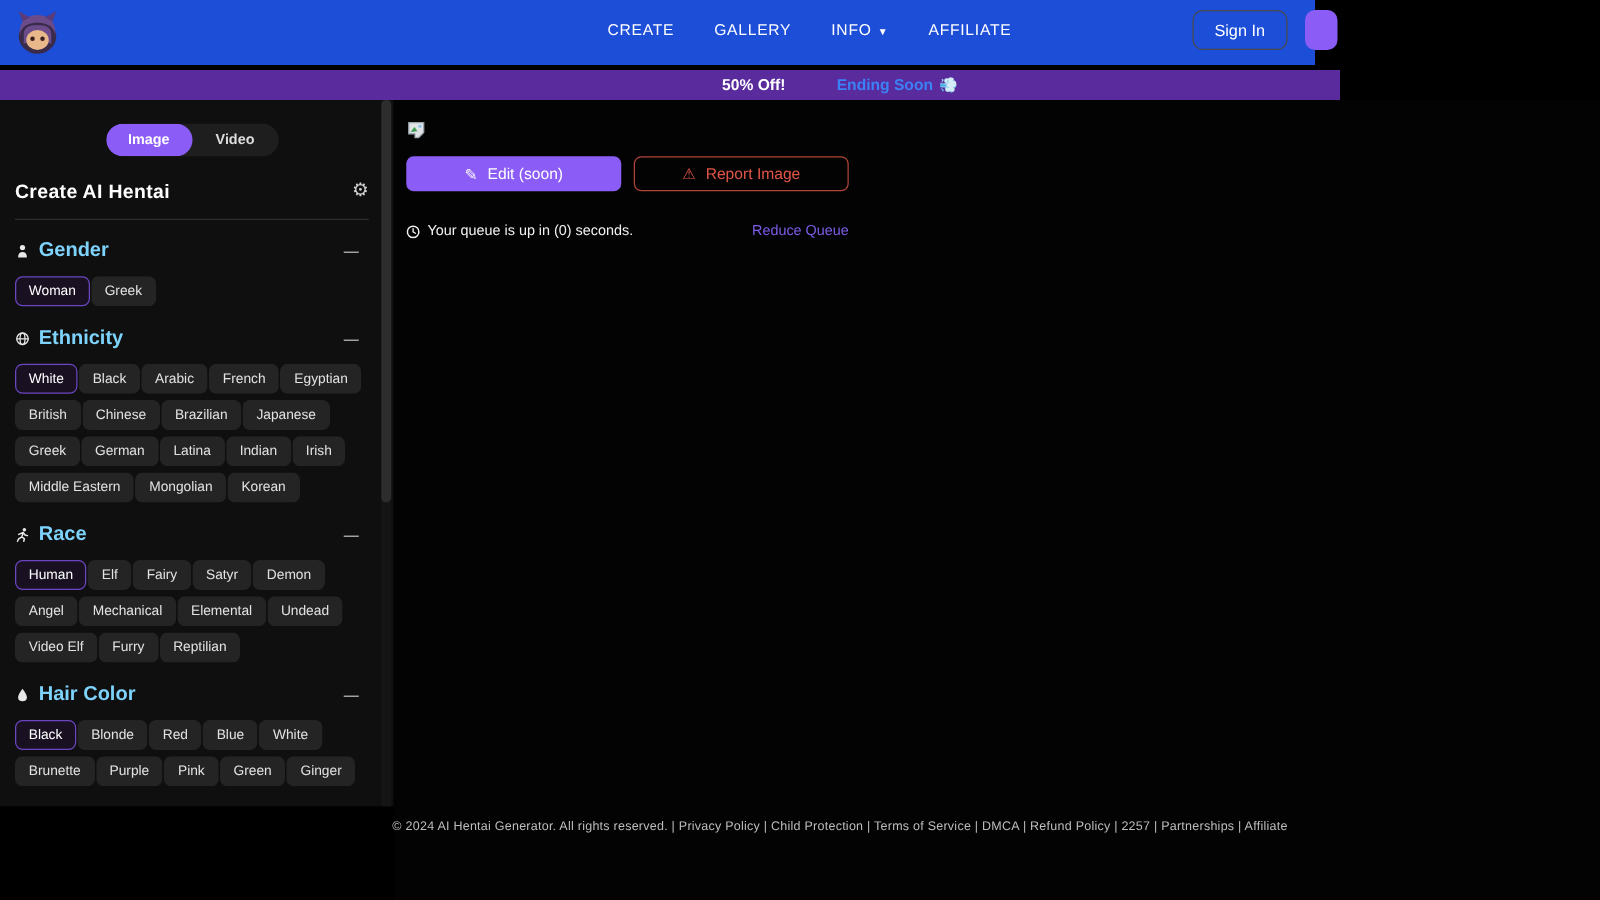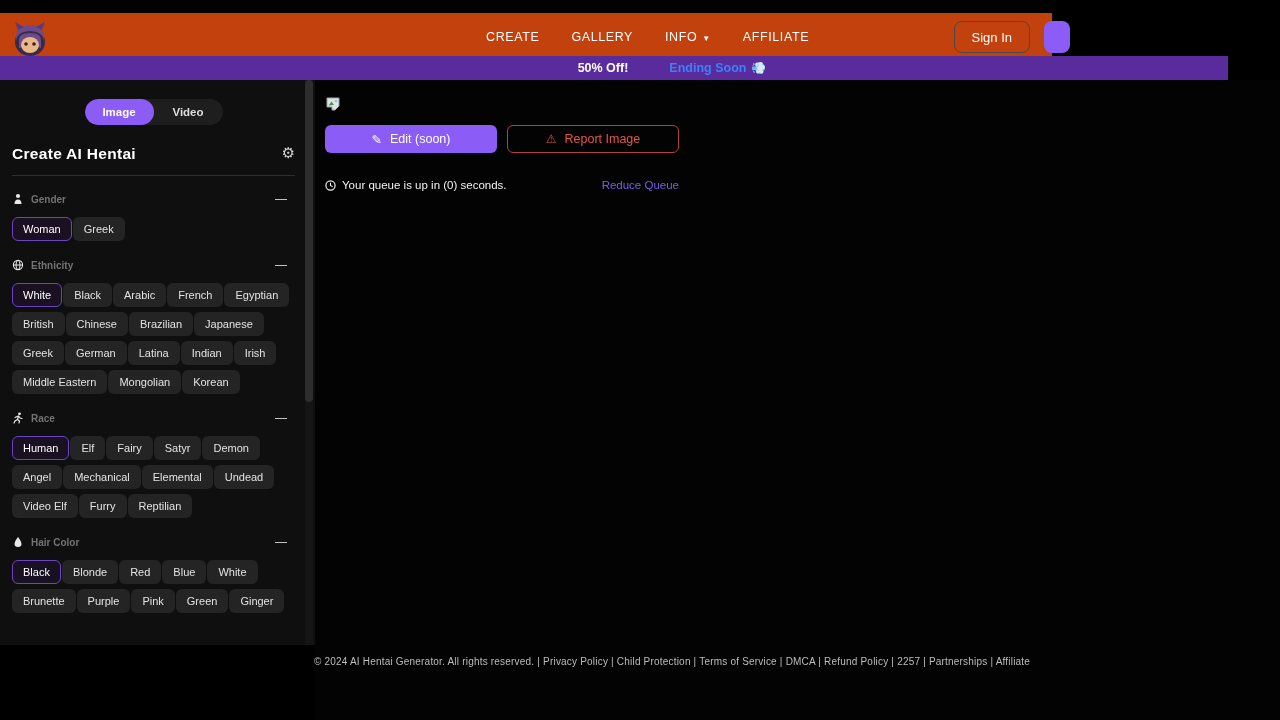--- a/index.html
+++ b/index.html
@@ -1,33 +1,33 @@
 <!DOCTYPE html>
 <html><head>
 <meta charset="utf-8">
 <style>
   * { margin:0; padding:0; box-sizing:border-box; }
   html,body { width:1280px; height:720px; background:#000; overflow:hidden;
     font-family:"Liberation Sans", sans-serif; }
 
   
-  .nav { position:absolute; left:0; top:13px; width:1052px; height:52px; background:#c2410c; }
+  .nav { position:absolute; left:0; top:0; width:1052px; height:52px; background:#1d4ed8; }
   .logo { position:absolute; left:10px; top:5px; width:40px; height:42px; }
   .nav-menu { position:absolute; left:486px; top:17px; display:flex; gap:32px; }
   .nav-item { color:#fff; font-size:12.5px; letter-spacing:.6px; cursor:pointer;
     display:flex; align-items:center; gap:5px; }
   .caret { font-size:8px; position:relative; top:1px; }
   .signin { position:absolute; right:22px; top:8px; height:32px; padding:0 17px;
     background:transparent; border:1px solid #494949; border-radius:8px;
     color:#fff; font-size:13px; display:flex; align-items:center; cursor:pointer; }
   .signup-sliver { position:absolute; right:-18px; top:8px; width:26px; height:32px;
     background:#8b5cf6; border-radius:8px; cursor:pointer; }
 
   
-  .banner { position:absolute; left:0; top:56px; width:1228px; height:24px; background:#5a2b9d; }
+  .banner { position:absolute; left:0; top:56px; width:1072px; height:24px; background:#5a2b9d; }
   .banner-inner { position:absolute; left:64px; width:1216px; top:0; height:24px;
     display:flex; align-items:center; justify-content:center; gap:5px;
     font-size:12.5px; font-weight:bold; }
   .banner-bold { color:#fff; }
   .banner-link { color:#3b82f6; cursor:pointer;margin-left:36px; }
   .banner-emoji { font-size:12px; }
 
   
   .sidebar { position:absolute; left:0; top:80px; width:315px; height:565px;
     background:#0f0f0f; }
@@ -46,21 +46,21 @@
   .side-title-row { display:flex; align-items:flex-start; justify-content:space-between; margin-bottom:12px; }
   .side-title { color:#fff; font-size:15.5px; font-weight:bold; letter-spacing:.3px; }
   .gear { color:#cfcfcf; font-size:15px; cursor:pointer; line-height:1; }
   .divider { height:1px; background:#2e2e2e; margin:0 0 16px 0; }
   .side-sub { color:#fff; font-size:13px; font-weight:bold; margin-bottom:18px; }
 
   .section { margin-bottom:17px; }
   .sec-head { display:flex; align-items:center; gap:7px; margin-bottom:11px; }
   .sec-icon { width:12px; height:12px; display:flex; align-items:center; color:#e8e8e8; }
   .sec-icon svg { width:12px; height:12px; }
-  .sec-label { color:#737373; font-size:10px; font-weight:bold; flex:1; }
+  .sec-label { color:#7dd3fc; font-size:16px; font-weight:bold; flex:1; }
   .sec-collapse { color:#d9d9d9; font-size:12px; cursor:pointer; background:none; border:none; padding-right:8px; }
   .chips { display:flex; flex-wrap:wrap; gap:5px 1px; max-width:278px; }
   .chip { height:24px; padding:0 10px; background:#242424; border:1px solid transparent;
     border-radius:6px; color:#e2e2e2; font-size:11px; display:flex; align-items:center;
     cursor:pointer; font-family:"Liberation Sans", sans-serif; }
   .chip.sel { background:#191022; border:1px solid #6b46c1; color:#fff; }
 
   
   .broken-img { position:absolute; left:11px; top:17px; width:14px; height:16px; }
   .btn-row { position:absolute; left:10px; top:45px; display:flex; gap:10px; }

